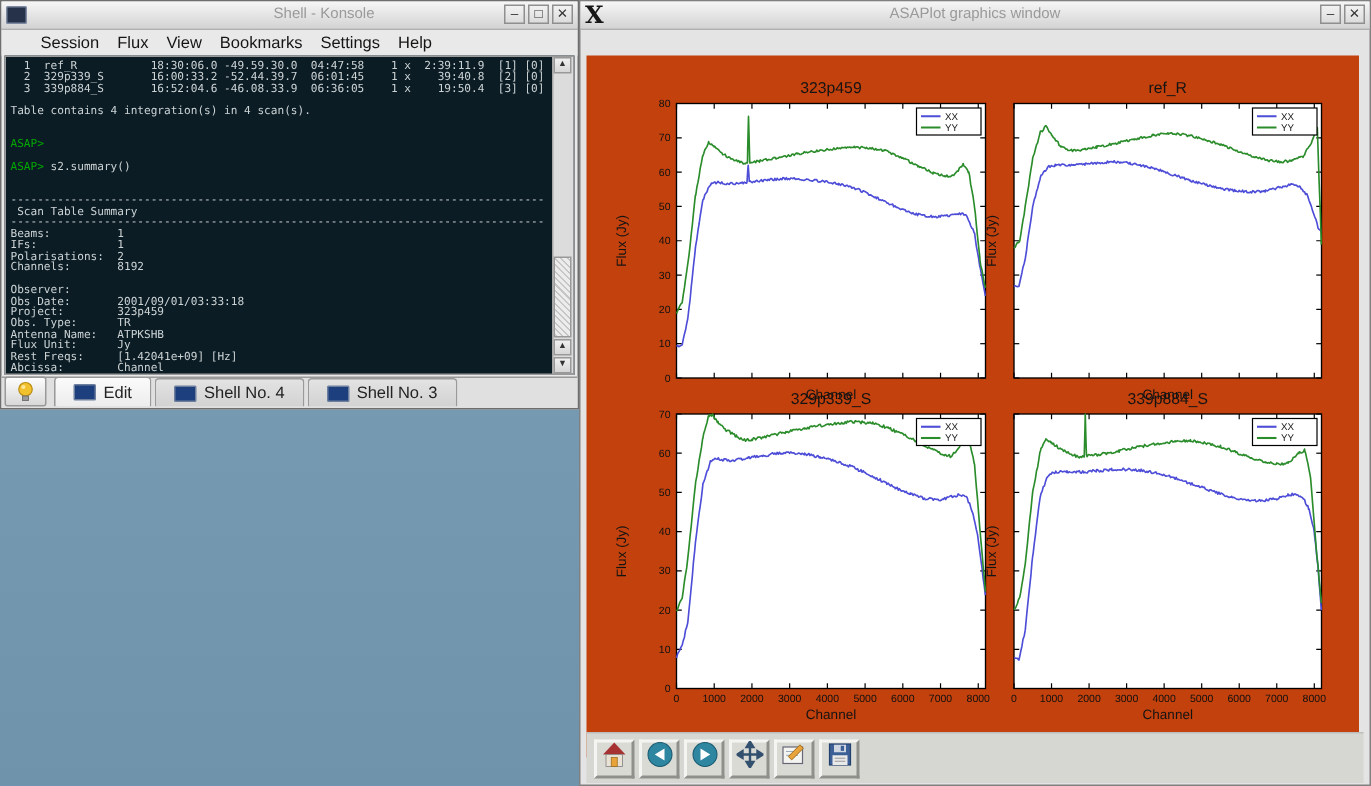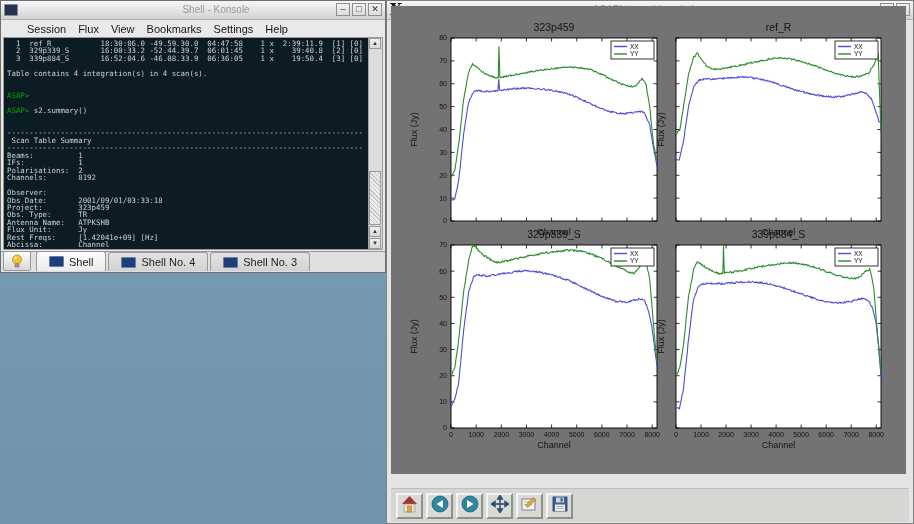--- a/index.html
+++ b/index.html
@@ -44,21 +44,21 @@
     border:1px solid #9a9a9a;border-bottom:none;background:linear-gradient(#e3e3e3,#d2d2d2);
     color:#222;border-radius:3px 3px 0 0;margin-right:2px;cursor:default;white-space:nowrap;}
   .ktab.active{background:linear-gradient(#fbfbfb,#ececec);height:19px;}
   .scr-icon{width:13px;height:9px;background:#1d3f7d;border:1px solid #6d7f9d;border-radius:1px;}
   
   #plotwin{position:absolute;left:386px;top:0;width:528px;height:524px;
     background:#e4e4e4;border:1px solid #808080;box-sizing:border-box;}
   #plotwin .title-text{left:50%;transform:translateX(-50%);}
   .xlogo{font-family:"DejaVu Serif",serif;font-weight:bold;font-size:16px;color:#161616;
     margin-left:3px;line-height:16px;}
-  .pw-fig{position:absolute;top:5px;left:4px;width:515px;height:468px;background:#737373;}
+  .pw-fig{position:absolute;top:36px;left:4px;width:515px;height:468px;background:#c2410c;}
   .pw-toolbar{position:absolute;left:4px;top:487px;right:4px;height:33px;background:#d6d6d2;
     display:flex;align-items:center;gap:3px;padding-left:5px;border-top:1px solid #bdbdbd;}
   .tbtn{width:27px;height:26px;background:#dadad5;
     border-top:2px solid #f4f4f2;border-left:2px solid #f4f4f2;
     border-right:2px solid #8f8f8b;border-bottom:2px solid #8f8f8b;
     display:flex;align-items:center;justify-content:center;box-sizing:border-box;cursor:default;}
 </style>
 </head>
 <body>
 
@@ -134,21 +134,21 @@
     <div class="bulb-btn">
       <svg width="12" height="14">
         <circle cx="6" cy="5.5" r="4.5" fill="#f2c12e" stroke="#b98c14" stroke-width="0.8"></circle>
         <circle cx="4.6" cy="4" r="1.4" fill="#fbe69a"></circle>
         <rect x="4" y="10" width="4" height="3" fill="#9a9a9a" stroke="#6c6c6c" stroke-width="0.6"></rect>
       </svg>
     </div>
     <div id="ktabs" style="display:flex;align-items:flex-end;">
         <div class="ktab active">
           <div class="scr-icon"></div>
-          <span>Shell</span>
+          <span>Edit</span>
         </div>
         <div class="ktab">
           <div class="scr-icon"></div>
           <span>Shell No. 4</span>
         </div>
         <div class="ktab">
           <div class="scr-icon"></div>
           <span>Shell No. 3</span>
         </div>
       </div>

